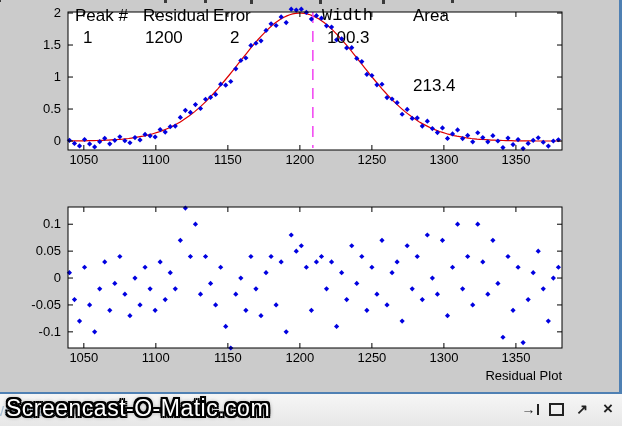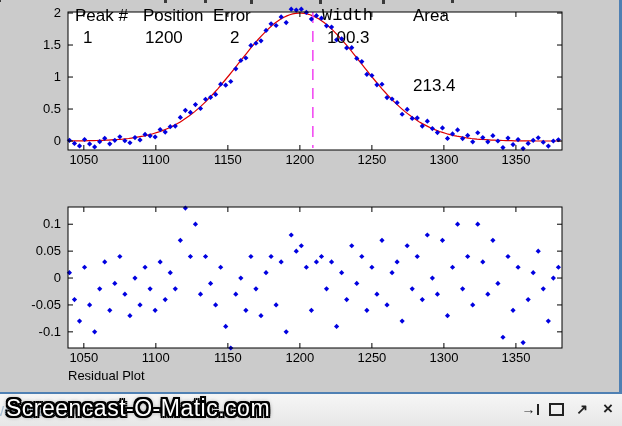--- a/index.html
+++ b/index.html
@@ -6,21 +6,21 @@
   body{width:622px;height:426px;font-family:"Liberation Sans",sans-serif;background:#fff;overflow:hidden;}
   .stage{position:relative;width:622px;height:426px;}
   .figure{position:absolute;left:0;top:0;width:622px;height:392px;background:#cbcbcb;}
   #fig-svg{position:absolute;left:0;top:0;}
   .title-remnant{position:absolute;left:0;top:0;width:1px;height:2px;background:#3a3a3a;
     box-shadow:165px 0 0 1px #3a3a3a,205px 0 0 1px #3a3a3a,251px 1px 0 1px #3a3a3a,
                320px 1px 0 1px #3a3a3a,383px 1px 0 1px #3a3a3a,452px 0 0 1px #3a3a3a;}
   .tbl-txt{position:absolute;font-size:17px;color:#000;white-space:nowrap;line-height:15px;}
   .stats-line{position:absolute;left:68px;top:164px;width:494px;text-align:center;font-size:13px;color:#000;}
   .stats-line span{margin:0 10px;}
-  .residual-label{position:absolute;left:68px;top:368px;width:494px;text-align:left;font-size:13px;color:#000;}
+  .residual-label{position:absolute;left:68px;top:368px;width:494px;text-align:right;font-size:13px;color:#000;}
   .right-border{position:absolute;left:619px;top:0;width:3px;height:392px;background:#4f80b3;}
   .blue-divider{position:absolute;left:0;top:392px;width:622px;height:2px;background:#4f80b3;}
   .bottom-bar{position:absolute;left:0;top:394px;width:622px;height:32px;
     background:linear-gradient(#f6f6f6,#e7e7e7);overflow:hidden;}
   .ghost{position:absolute;left:-9px;top:9px;font-size:14px;color:#a9bfd3;}
   .watermark{position:absolute;left:6px;top:1px;font-size:23px;font-weight:normal;color:#fff;
     letter-spacing:0.5px;white-space:nowrap;
     text-shadow:-2px -2px 0 #000,2px -2px 0 #000,-2px 2px 0 #000,2px 2px 0 #000,
                 0 -2px 0 #000,0 2px 0 #000,-2px 0 0 #000,2px 0 0 #000,0 0 5px #111;}
   .controls{position:absolute;right:6px;top:4px;display:flex;align-items:center;gap:10px;height:22px;}
@@ -308,21 +308,21 @@
         <text x="61" y="282.0381679389313" text-anchor="end" font-size="13px" fill="#000">0</text>
         <line x1="68" y1="304.9465648854962" x2="73" y2="304.9465648854962" stroke="#000" stroke-width="1"></line>
         <line x1="562" y1="304.9465648854962" x2="557" y2="304.9465648854962" stroke="#000" stroke-width="1"></line>
         <text x="61" y="308.9465648854962" text-anchor="end" font-size="13px" fill="#000">-0.05</text>
         <line x1="68" y1="331.85496183206106" x2="73" y2="331.85496183206106" stroke="#000" stroke-width="1"></line>
         <line x1="562" y1="331.85496183206106" x2="557" y2="331.85496183206106" stroke="#000" stroke-width="1"></line>
         <text x="61" y="335.85496183206106" text-anchor="end" font-size="13px" fill="#000">-0.1</text>
       </svg>
 
     <span class="tbl-txt" style="left:75px;top:8px;">Peak #</span>
-    <span class="tbl-txt" style="left:143px;top:8px;">Position</span>
+    <span class="tbl-txt" style="left:143px;top:8px;">Residual</span>
     <span class="tbl-txt" style="left:213px;top:8px;">Error</span>
     <span class="tbl-txt" style="left:322px;top:8px;font-family:Liberation Mono, monospace;">Width</span>
     <span class="tbl-txt" style="left:413px;top:8px;">Area</span>
 
     <span class="tbl-txt" style="left:83px;top:30px;">1</span>
     <span class="tbl-txt" style="left:145px;top:30px;">1200</span>
     <span class="tbl-txt" style="left:230px;top:30px;">2</span>
     <span class="tbl-txt" style="left:327px;top:30px;">100.3</span>
     <span class="tbl-txt" style="left:413px;top:30px;margin-top:48px;">213.4</span>
 

